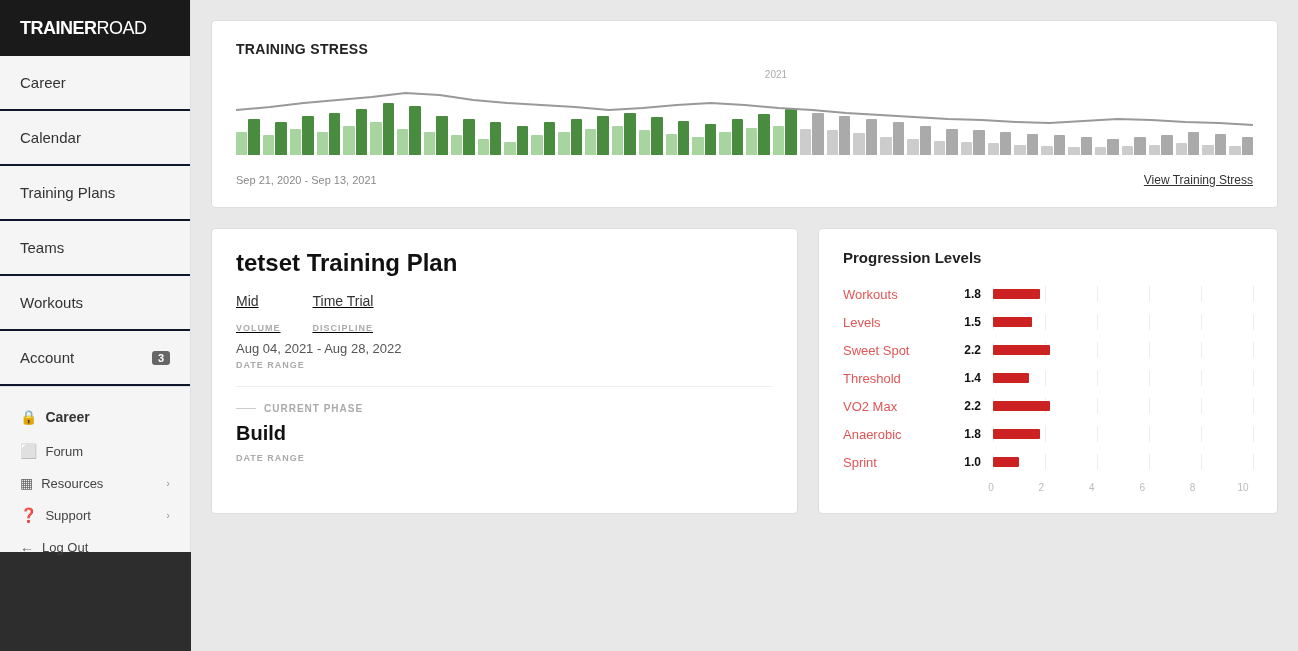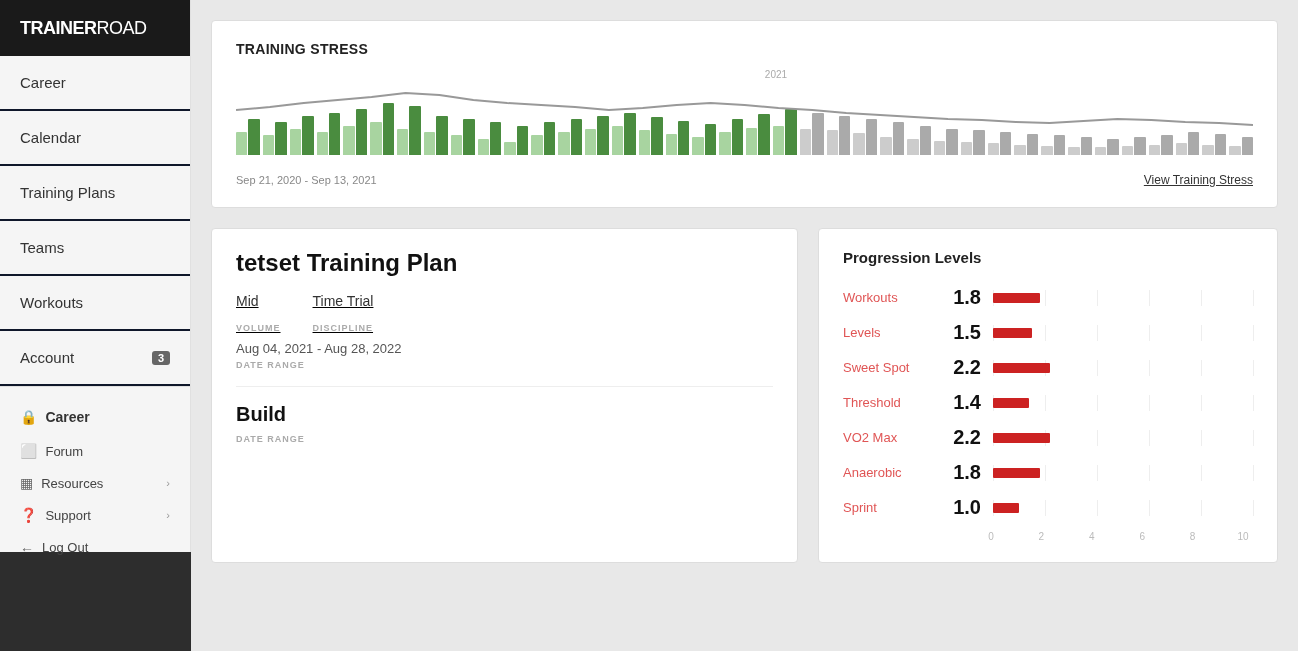--- a/index.html
+++ b/index.html
@@ -243,21 +243,21 @@
       gap: 12px;
     }
     .prog-label {
       width: 90px;
       font-size: 13px;
       color: #e05555;
       cursor: pointer;
     }
     .prog-value {
       width: 36px;
-      font-size: 20px;
+      font-size: 12px;
       font-weight: 800;
       color: #111;
       text-align: right;
     }
     .prog-bar-container {
       flex: 1;
       position: relative;
       height: 16px;
     }
     .prog-bar-fill {
@@ -506,20 +506,21 @@
         <div class="meta-group">
           <span class="meta-value">Time Trial</span>
           <span class="meta-label">DISCIPLINE</span>
         </div>
       </div>
       <div class="plan-date-range">Aug 04, 2021 - Aug 28, 2022</div>
       <div style="font-size:9px;color:#aaa;letter-spacing:1px;text-transform:uppercase;font-weight:600;margin-bottom:12px;">DATE RANGE</div>
 
       <hr class="divider-line">
 
+      <div class="section-label">CURRENT PHASE</div>
       <div class="phase-name">Build</div>
       <div style="font-size:9px;color:#aaa;letter-spacing:1px;text-transform:uppercase;font-weight:600;">DATE RANGE</div>
     </div>
 
     <div class="card progression-card">
       <div class="progression-title">Progression Levels</div>
       <div id="progression-rows">
           <div class="prog-row">
             <span class="prog-label">Workouts</span>
             <span class="prog-value">1.8</span>

